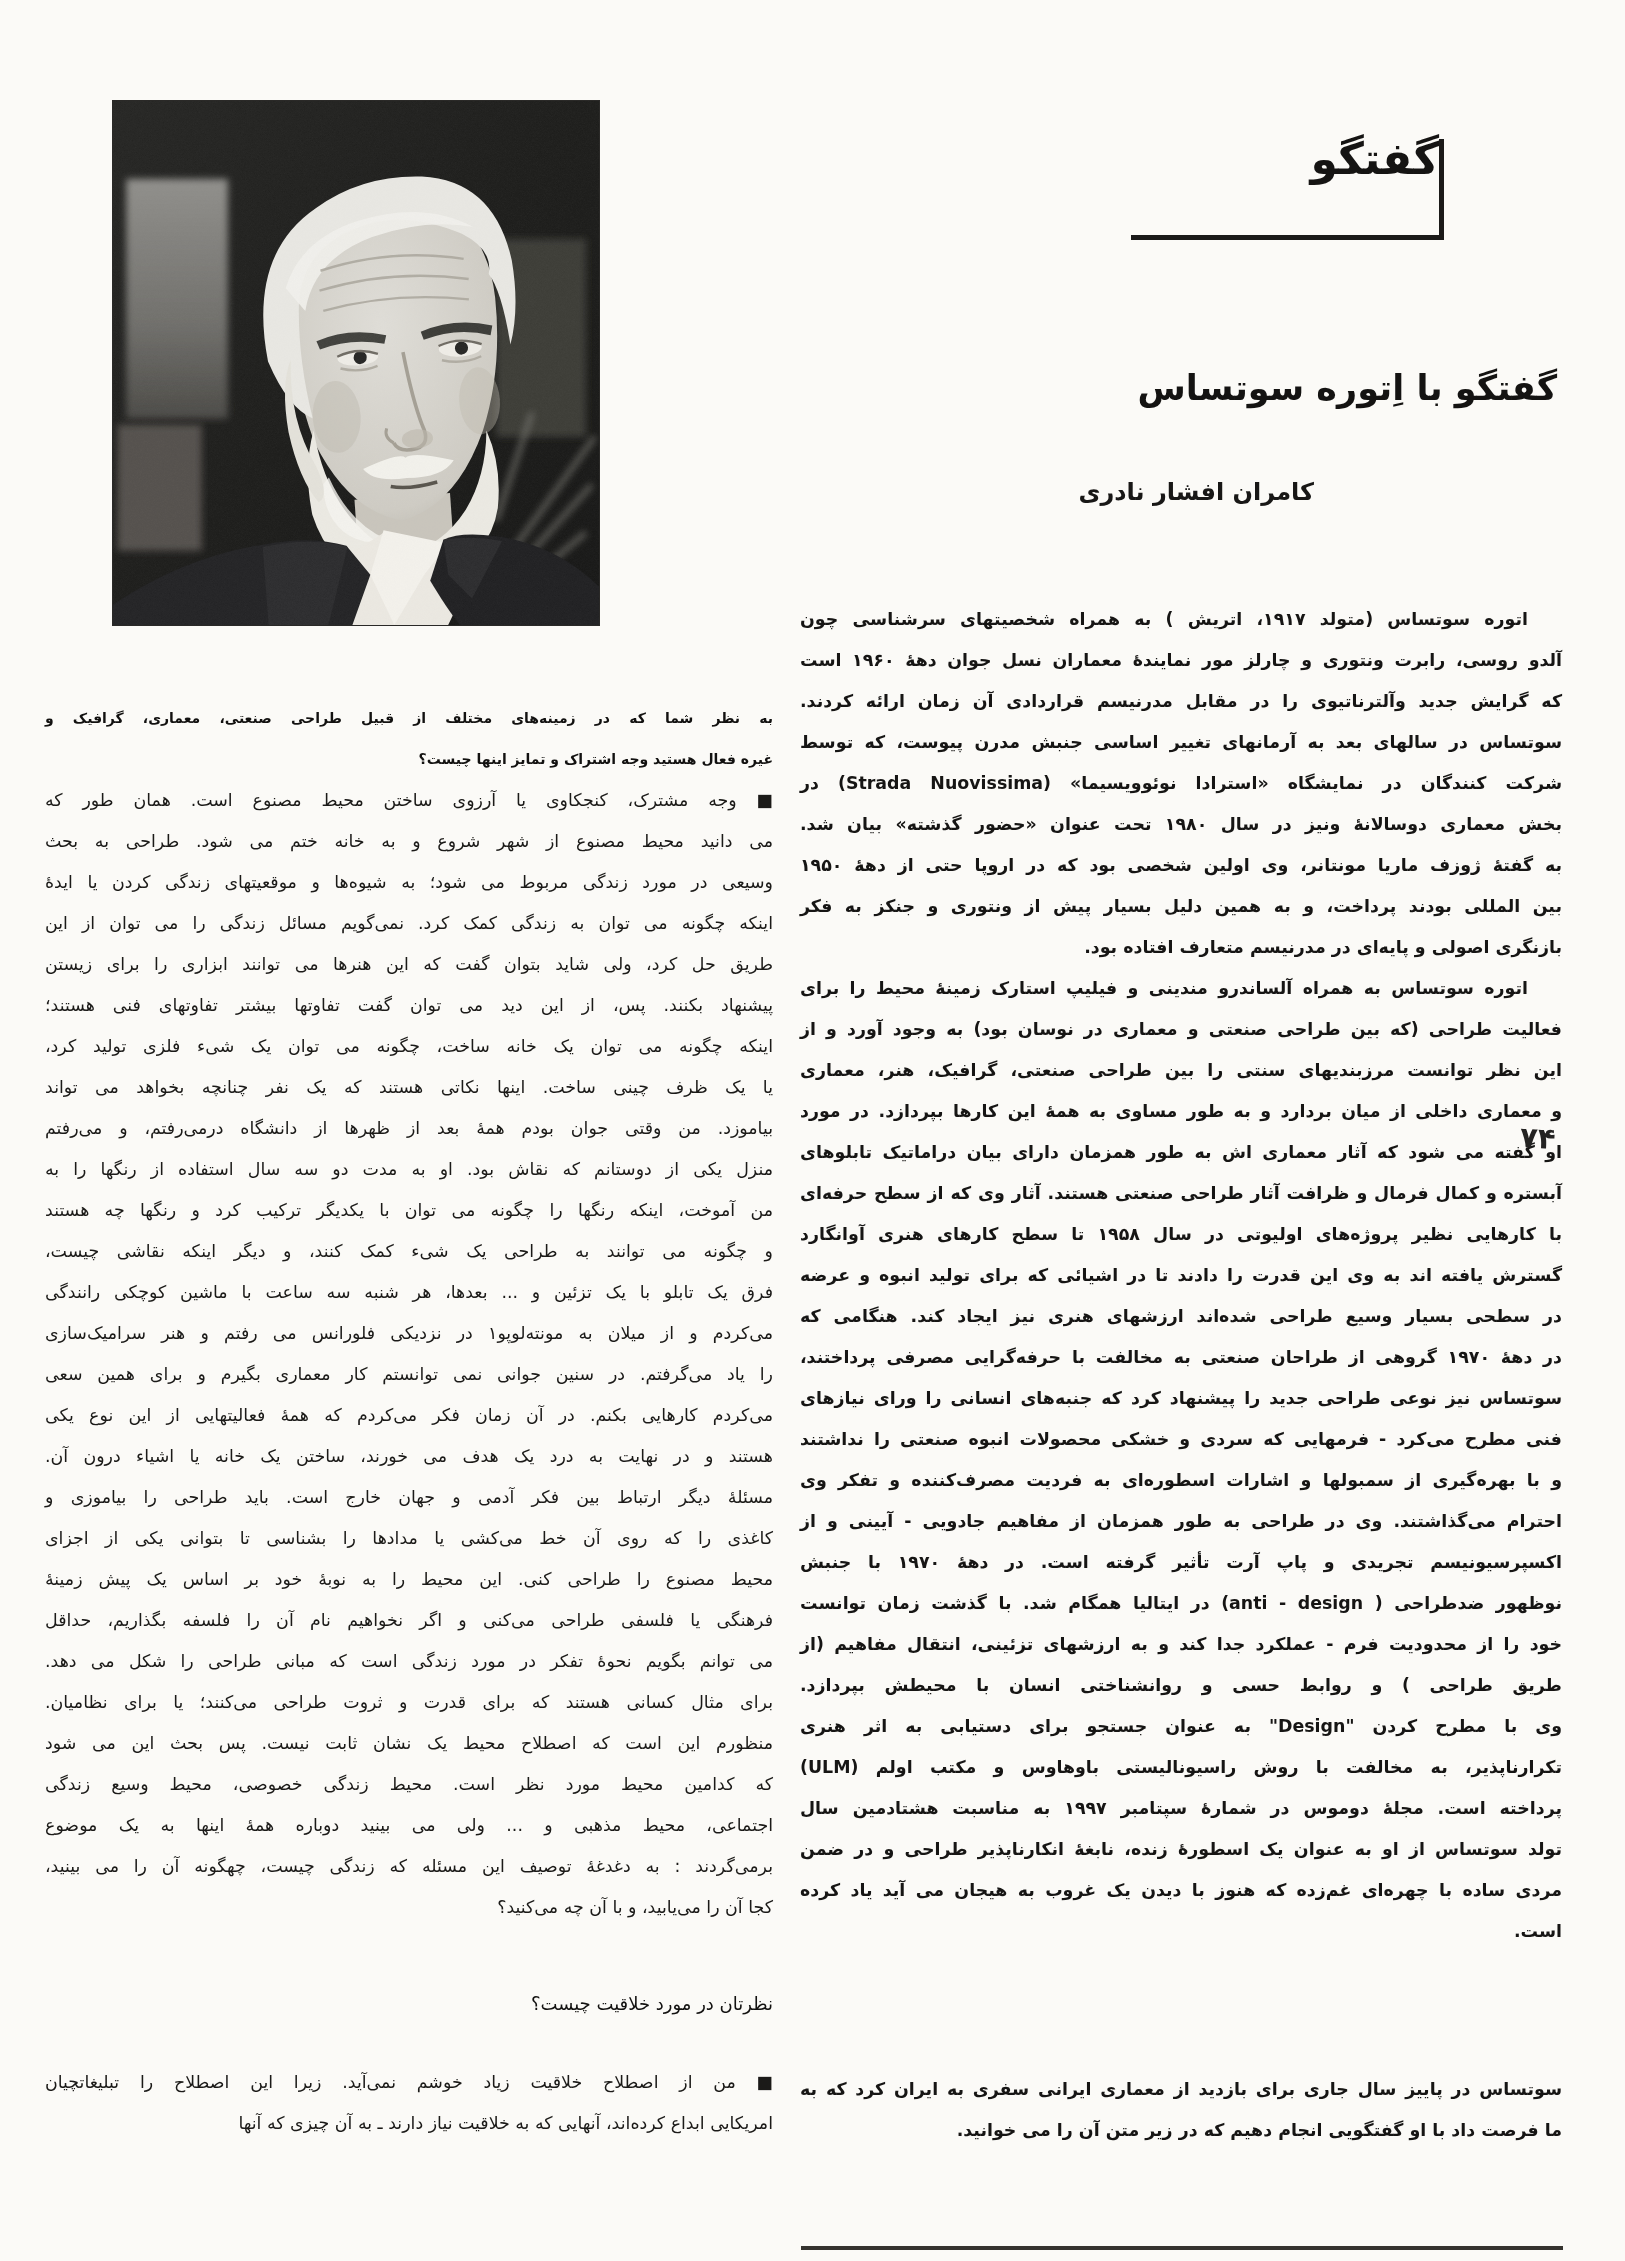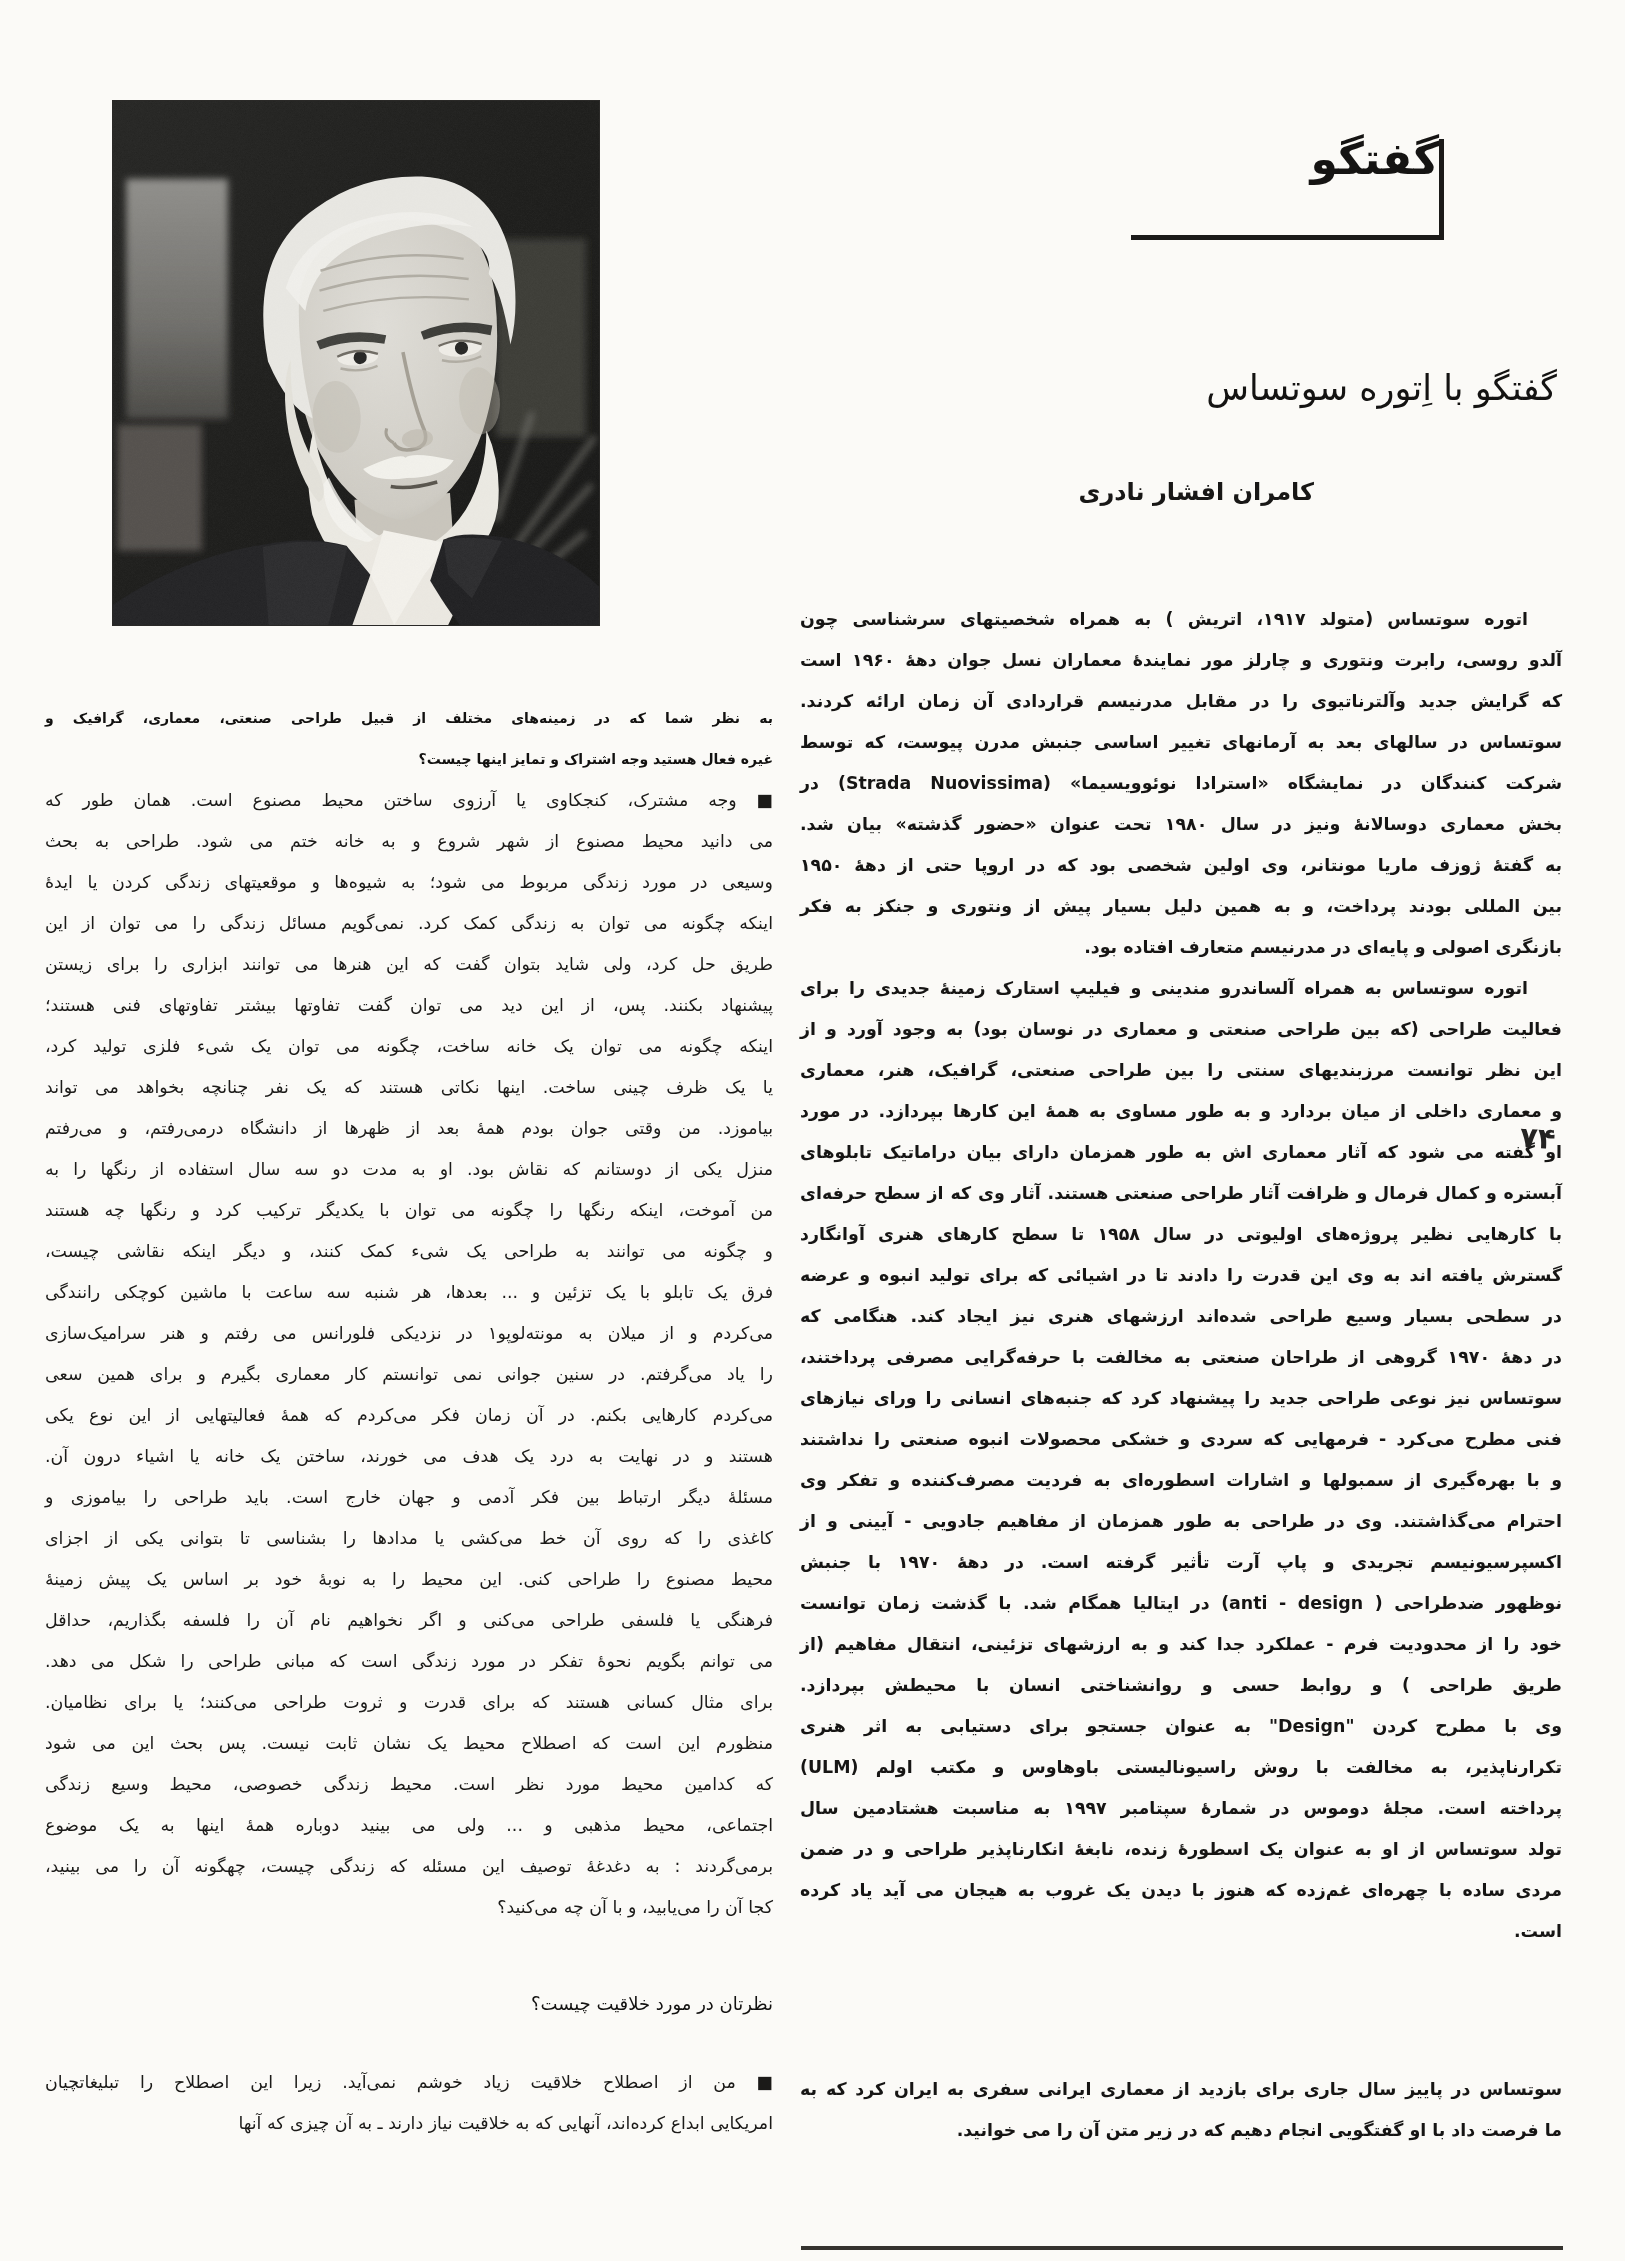--- a/index.html
+++ b/index.html
@@ -22,21 +22,21 @@
     width:5.4px; height:101px; background:#1b1a19;
   }
   .header-hrule{
     position:absolute; left:1131px; top:235px;
     width:313px; height:5.4px; background:#1b1a19;
   }
 
   
   .article-title{
     position:absolute; right:68px; top:367px;
-    font-size:35px; font-weight:normal; color:#141312;
+    font-size:35px; font-weight:bold; color:#141312;
     margin:0; line-height:1.2;
   }
   .author-name{
     position:absolute; right:311px; top:478px;
     font-size:24px; font-weight:bold; color:#181716;
   }
 
   
   .col-right{
     position:absolute; left:800px; top:599px; width:762px;
@@ -202,21 +202,21 @@
       <div class="pline">آلدو روسی، رابرت ونتوری و چارلز مور نمایندهٔ معماران نسل جوان دههٔ ۱۹۶۰ است</div>
       <div class="pline">که گرایش جدید  وآلترناتیوی را در مقابل مدرنیسم قراردادی آن زمان ارائه کردند.</div>
       <div class="pline">سوتساس در سالهای بعد به آرمانهای تغییر اساسی جنبش مدرن پیوست، که توسط</div>
       <div class="pline">شرکت کنندگان در نمایشگاه «استرادا نوئوویسیما» (Strada Nuovissima) در</div>
       <div class="pline">بخش معماری دوسالانهٔ ونیز در سال ۱۹۸۰ تحت عنوان «حضور گذشته» بیان شد.</div>
       <div class="pline">به گفتهٔ ژوزف ماریا مونتانر، وی اولین شخصی بود که در اروپا حتی از دههٔ ۱۹۵۰</div>
       <div class="pline">بین المللی بودند پرداخت، و به همین دلیل بسیار پیش از ونتوری و جنکز به فکر</div>
       <div class="pline lastline">بازنگری اصولی و پایه‌ای در مدرنیسم متعارف افتاده بود.</div>
     </div>
   <div class="para">
-      <div class="pline firstline">اتوره سوتساس به همراه آلساندرو مندینی و فیلیپ استارک زمینهٔ جدیدی را برای</div>
+      <div class="pline firstline">اتوره سوتساس به همراه آلساندرو مندینی و فیلیپ استارک زمینهٔ محیط را برای</div>
       <div class="pline">فعالیت طراحی (که بین طراحی صنعتی و معماری در نوسان بود) به وجود آورد و از</div>
       <div class="pline">این نظر توانست مرزبندیهای سنتی را بین طراحی صنعتی، گرافیک، هنر، معماری</div>
       <div class="pline">و معماری داخلی از میان بردارد و به طور مساوی به همهٔ این کارها بپردازد. در مورد</div>
       <div class="pline">او گفته می شود که آثار معماری اش به طور همزمان دارای بیان دراماتیک تابلوهای</div>
       <div class="pline">آبستره و کمال فرمال و ظرافت آثار طراحی صنعتی هستند. آثار وی که از سطح حرفه‌ای</div>
       <div class="pline">با کارهایی نظیر پروژه‌های اولیوتی در سال ۱۹۵۸ تا سطح کارهای هنری آوانگارد</div>
       <div class="pline">گسترش یافته اند به وی این قدرت را دادند تا در اشیائی که برای تولید انبوه و عرضه</div>
       <div class="pline">در سطحی بسیار وسیع طراحی شده‌اند ارزشهای هنری نیز ایجاد کند. هنگامی که</div>
       <div class="pline">در دههٔ ۱۹۷۰ گروهی از طراحان صنعتی به مخالفت با حرفه‌گرایی مصرفی پرداختند،</div>
       <div class="pline">سوتساس نیز نوعی طراحی جدید را پیشنهاد کرد که جنبه‌های انسانی را ورای نیازهای</div>

